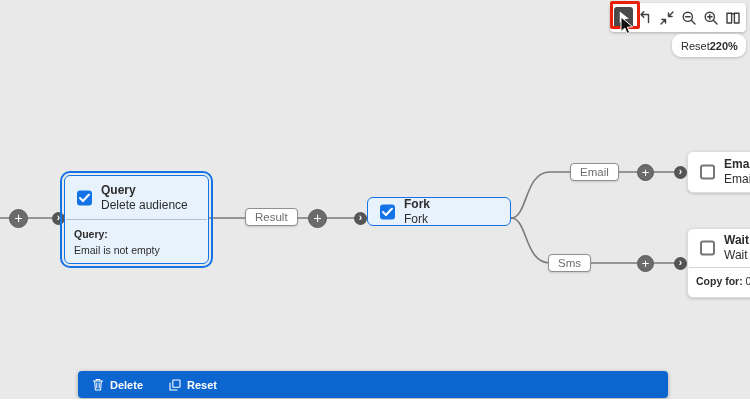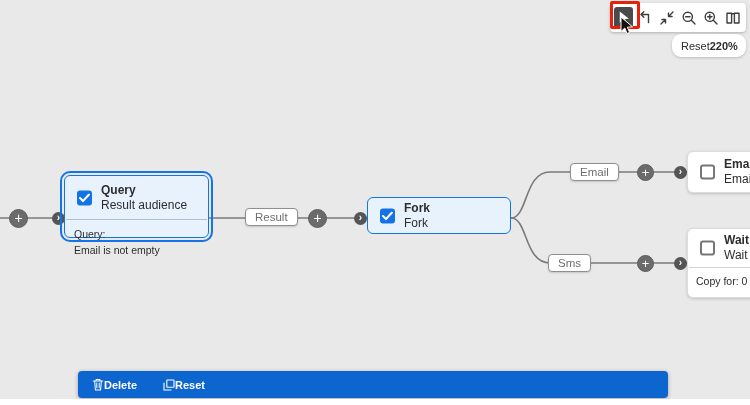--- a/index.html
+++ b/index.html
@@ -24,21 +24,21 @@
   .node.selected{background:var(--node-fill);border:1.5px solid var(--accent-blue);}
   .node.focus-ring{border:1px solid var(--accent-blue);outline:2px solid var(--accent-blue);outline-offset:2px;}
   .node.plain{border:1px solid #dcdcdc;box-shadow:0 1px 3px rgba(0,0,0,.18);}
   .node-head{position:relative;display:flex;align-items:center;}
   .titles{position:absolute;left:36px;top:50%;transform:translateY(-50%);line-height:1.25;}
   .title{font-size:12px;font-weight:bold;}
   .subtitle{font-size:12px;}
   .divider{height:1px;background:#aebfd2;margin:0 1px;}
   .node.plain .divider{background:#d4d4d4;}
   .node-foot{padding:7px 9px 0 9px;font-size:10.5px;line-height:1.5;}
-  .node-foot b{font-weight:normal;margin-top:38px;}
+  .node-foot b{font-weight:bold;margin-top:38px;}
 
   .checkbox{position:absolute;left:12px;top:50%;transform:translateY(-50%);
     width:15px;height:15px;border:2px solid #767676;border-radius:3px;background:#fff;
     display:flex;align-items:center;justify-content:center;cursor:pointer;}
   .checkbox .tick{display:none;}
   .checkbox.checked{background:var(--accent-blue);border-color:var(--accent-blue);}
   .checkbox.checked .tick{display:block;}
 
   
   .edge-label{position:absolute;background:#fff;border:1px solid #8f8f8f;border-radius:4px;
@@ -67,21 +67,21 @@
     border-radius:9px;box-shadow:0 1px 3px rgba(0,0,0,.2);display:flex;align-items:center;
     justify-content:space-between;padding:0 9px;font-size:11px;}
   .zoom-level{font-weight:bold;}
 
   
   .selection-bar{position:absolute;left:78px;top:371px;width:590px;height:27px;
     background:var(--selection-bar-blue);border-radius:4px;box-shadow:0 1px 4px rgba(0,0,0,.3);
     display:flex;align-items:center;color:#fff;font-size:11px;padding:0 14px;}
   .selection-bar .left{display:flex;align-items:center;gap:14px;flex:1;}
   .count{font-weight:bold;}
-  .bar-btn{display:flex;align-items:center;cursor:pointer;font-weight:bold;}
+  .bar-btn{display:flex;align-items:center;gap:6px;cursor:pointer;font-weight:bold;}
   .bar-actions{display:flex;align-items:center;gap:26px;}
   .icon-btn{display:flex;align-items:center;cursor:pointer;}
   .selection-bar svg{stroke:#fff;fill:none;stroke-width:1.5;stroke-linecap:round;stroke-linejoin:round;}
 
   .bottom-strip{position:absolute;left:0;top:399px;width:750px;height:6px;background:#fff;}
 </style>
 </head>
 <body>
 
 <div class="canvas">
@@ -100,40 +100,40 @@
 
   <div class="port" style="left:52px;top:212px">›</div>
   <div class="port" style="left:354px;top:212px">›</div>
   <div class="port" style="left:674px;top:166px">›</div>
   <div class="port" style="left:674px;top:257px">›</div>
 
   <div class="edge-label" style="left:245px;top:208px">Result</div>
   <div class="edge-label" style="left:570px;top:163px">Email</div>
   <div class="edge-label" style="left:548px;top:254px">Sms</div>
 
-  <div class="node selected focus-ring" style="left:64px;top:175px;width:145px;height:63px">
+  <div class="node selected focus-ring" style="left:64px;top:175px;width:145px;height:89px">
     <div class="node-head" style="height:43px">
       <span class="checkbox checked">
         <svg class="tick" width="11" height="9" viewBox="0 0 11 9">
             <path d="M1,4.5 L4,7.5 L10,1" stroke="#fff" stroke-width="2" fill="none" stroke-linecap="round"></path>
           </svg>
       </span>
       <div class="titles">
         <div class="title">Query</div>
-        <div class="subtitle">Result audience</div>
+        <div class="subtitle">Delete audience</div>
       </div>
     </div>
     <div class="divider"></div>
     <div class="node-foot">
       <b>Query:</b><br>
       <span>Email is not empty</span>
     </div>
   </div>
 
-  <div class="node selected" style="left:367px;top:197px;width:144px;height:37px">
+  <div class="node selected" style="left:367px;top:197px;width:144px;height:29px">
     <div class="node-head" style="height:100%">
       <span class="checkbox checked">
         <svg class="tick" width="11" height="9" viewBox="0 0 11 9">
             <path d="M1,4.5 L4,7.5 L10,1" stroke="#fff" stroke-width="2" fill="none" stroke-linecap="round"></path>
           </svg>
       </span>
       <div class="titles">
         <div class="title">Fork</div>
         <div class="subtitle">Fork</div>
       </div>

